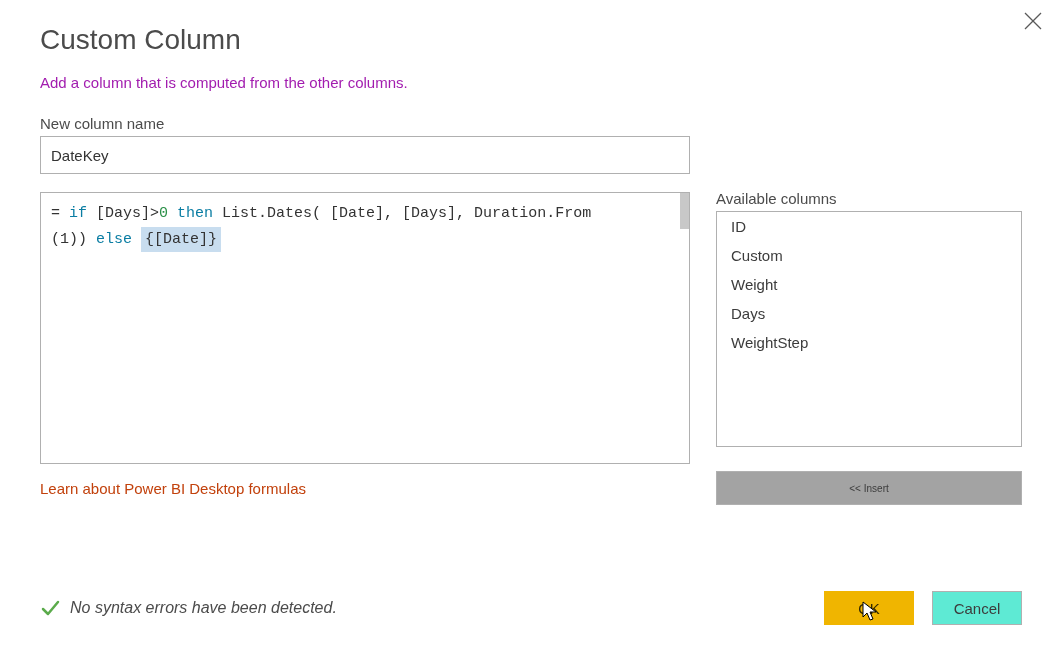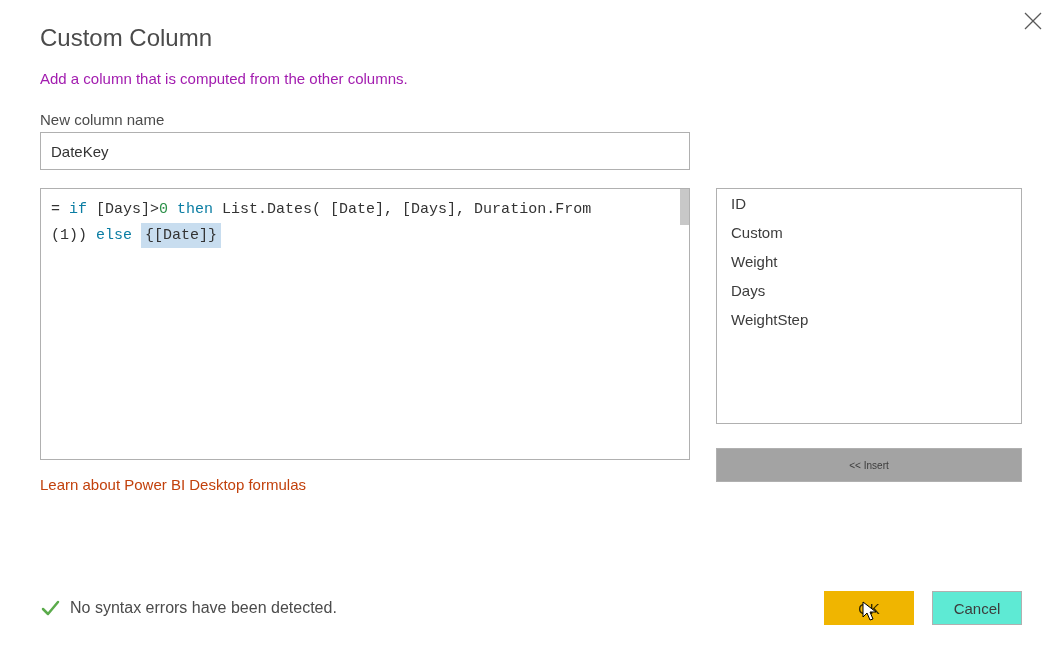--- a/index.html
+++ b/index.html
@@ -23,21 +23,21 @@
       font-size: 24px;
       font-weight: 300;
       color: #5a5a5a;
       cursor: pointer;
       background: none;
       border: none;
       font-family: inherit;
       line-height: 1;
     }
     .dialog-title {
-      font-size: 24px;
+      font-size: 28px;
       font-weight: 300;
       color: #4b4b4b;
       margin-bottom: 18px;
     }
     .dialog-subtitle {
       font-size: 15px;
       color: #a21caf;
       margin-bottom: 24px;
     }
     .field-label {
@@ -155,20 +155,21 @@
       right: 40px;
       bottom: 38px;
       display: flex;
       align-items: center;
       justify-content: space-between;
     }
     .status-block {
       display: flex;
       align-items: center;
       gap: 10px;
+      font-style: italic;
     }
     .check-icon svg {
       display: block;
     }
     .status-text {
       font-size: 16px;
       color: #4b4b4b;
     }
     .button-row {
       display: flex;
@@ -231,20 +232,23 @@
       <div class="formula-box">
         <div><span class="tok-eq">= </span><span class="tok-kw">if</span><span class="tok-col"> [Days]&gt;</span><span class="tok-num">0</span><span class="tok-kw"> then </span><span class="tok-col">List.Dates( [Date], [Days], Duration.From</span></div>
         <div><span>    (1)) </span><span class="tok-kw">else</span><span> </span><span class="formula-highlight">{[Date]}</span></div>
         <div class="formula-scroll-thumb"></div>
       </div>
     </div>
     <a class="learn-link">Learn about Power BI Desktop formulas</a>
   </div>
 
   <div class="available-col">
+    <div class="field-label">
+      <span>Available columns</span>
+    </div>
     <div class="available-list" id="available-list">
         <div class="available-item">ID</div>
         <div class="available-item">Custom</div>
         <div class="available-item">Weight</div>
         <div class="available-item">Days</div>
         <div class="available-item">WeightStep</div>
       </div>
     <button class="insert-btn">&lt;&lt; Insert</button>
   </div>
 </div>

